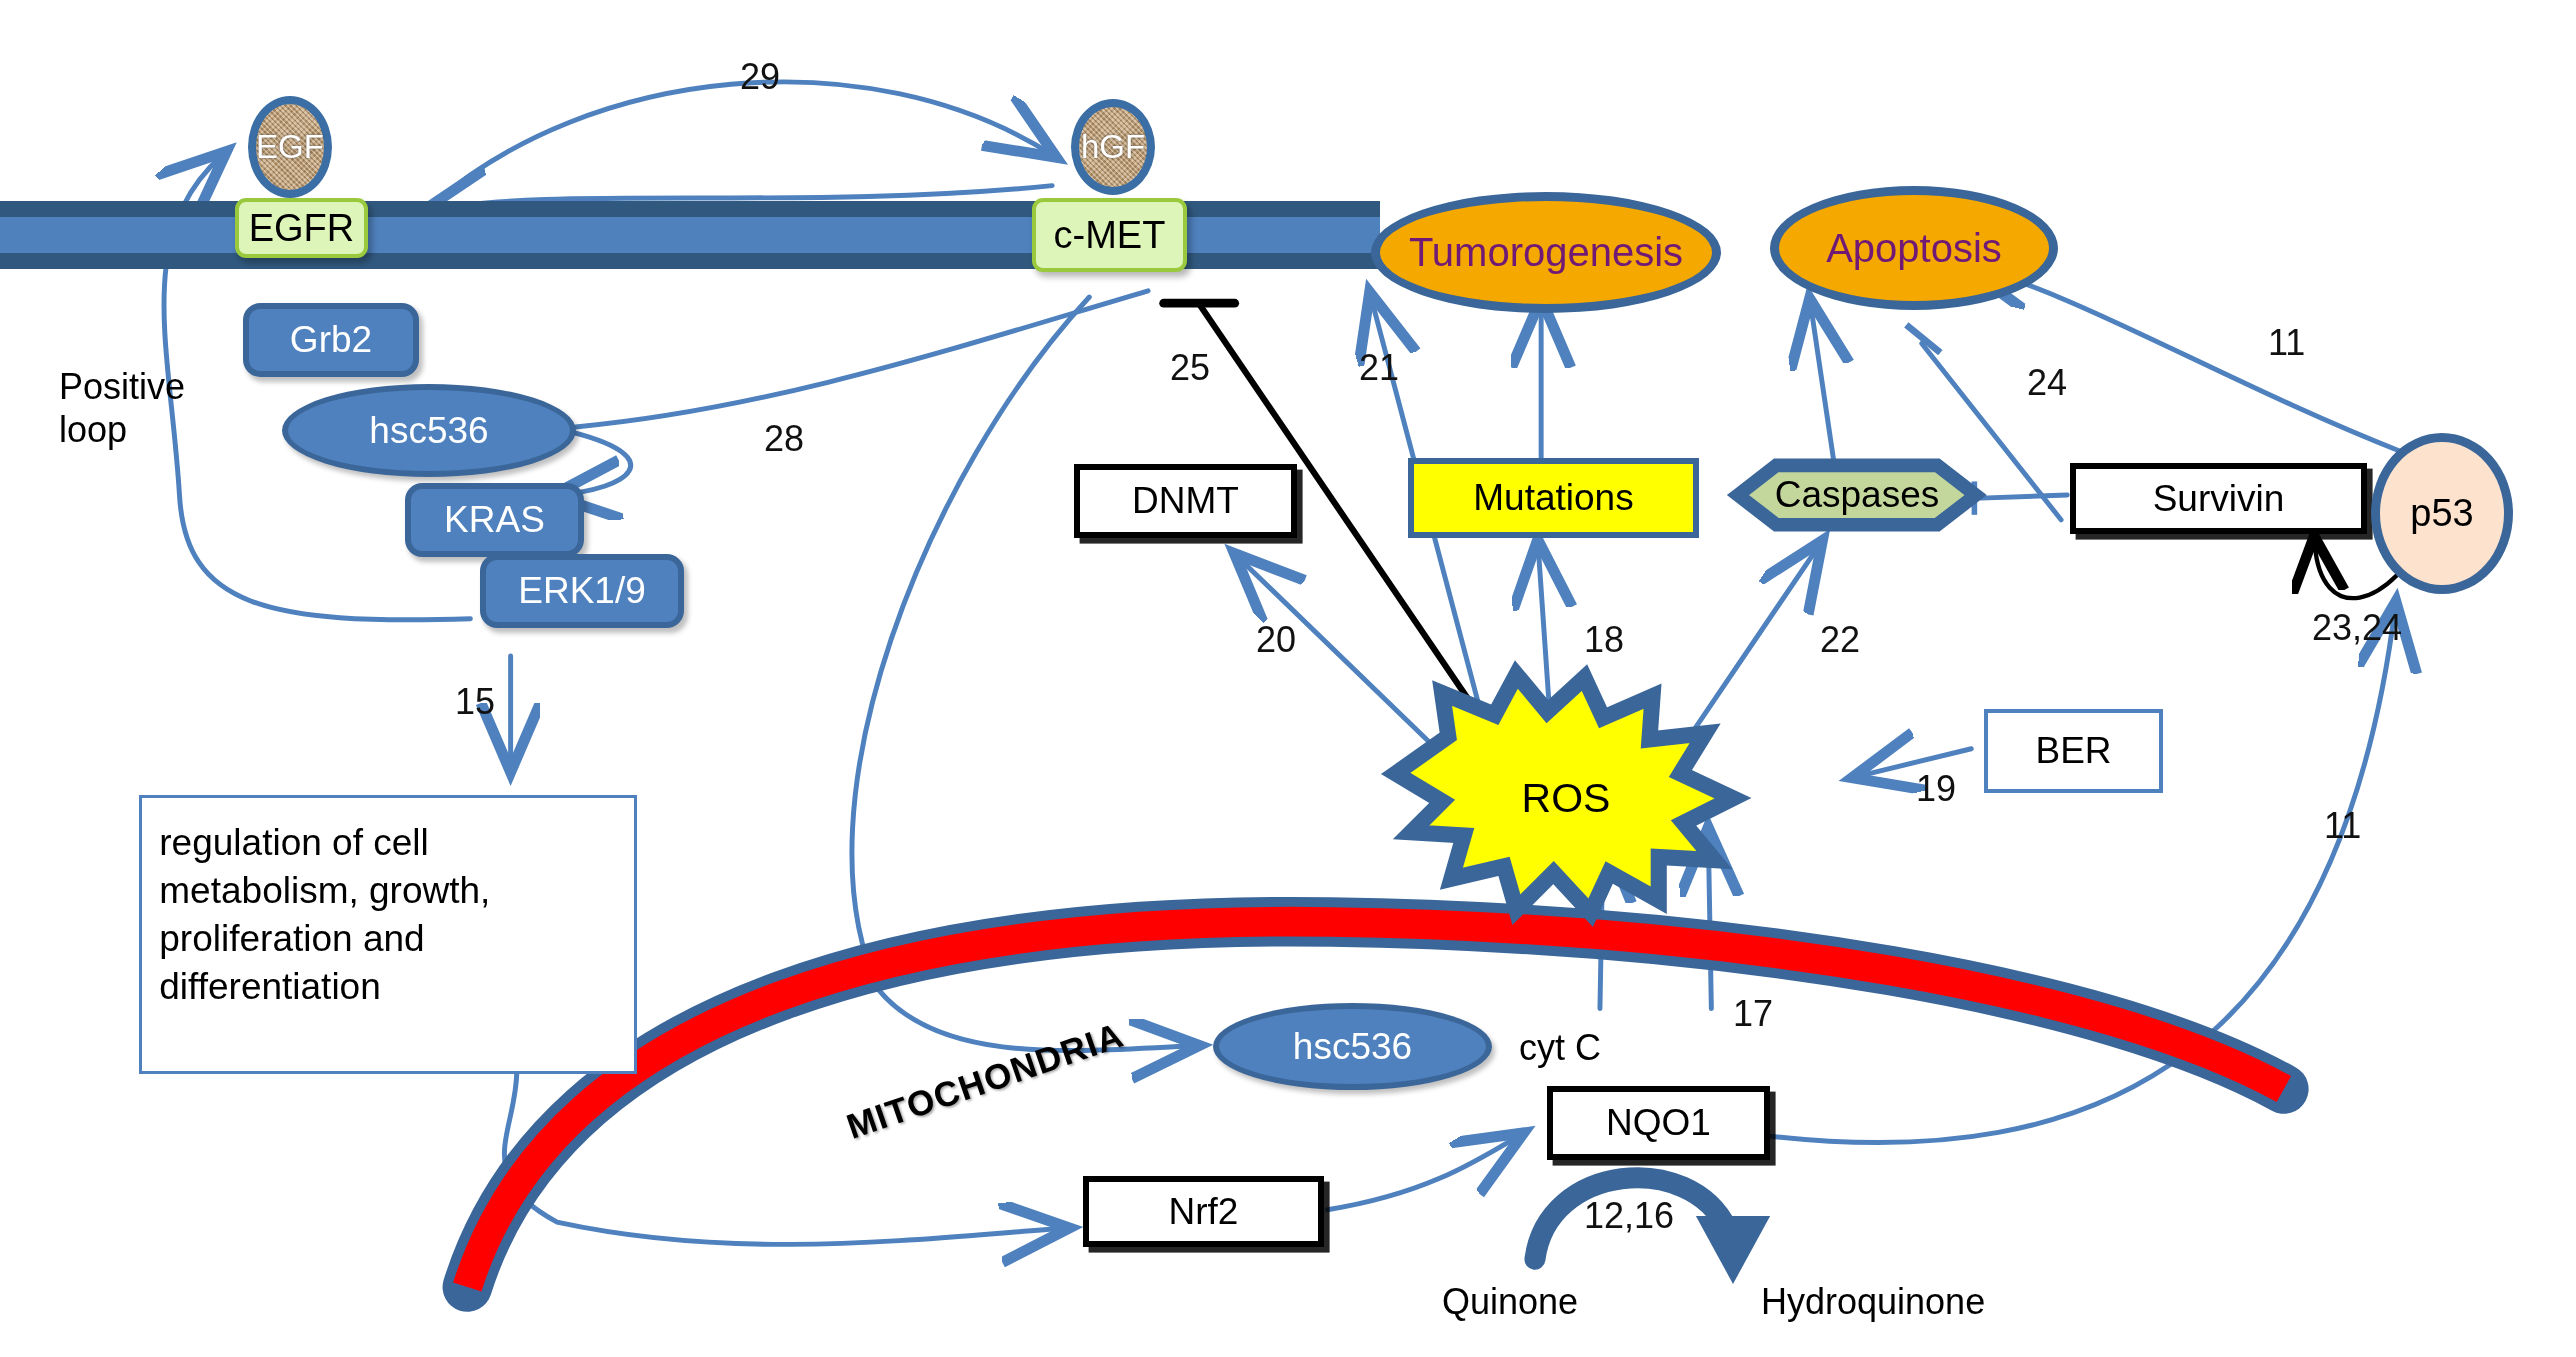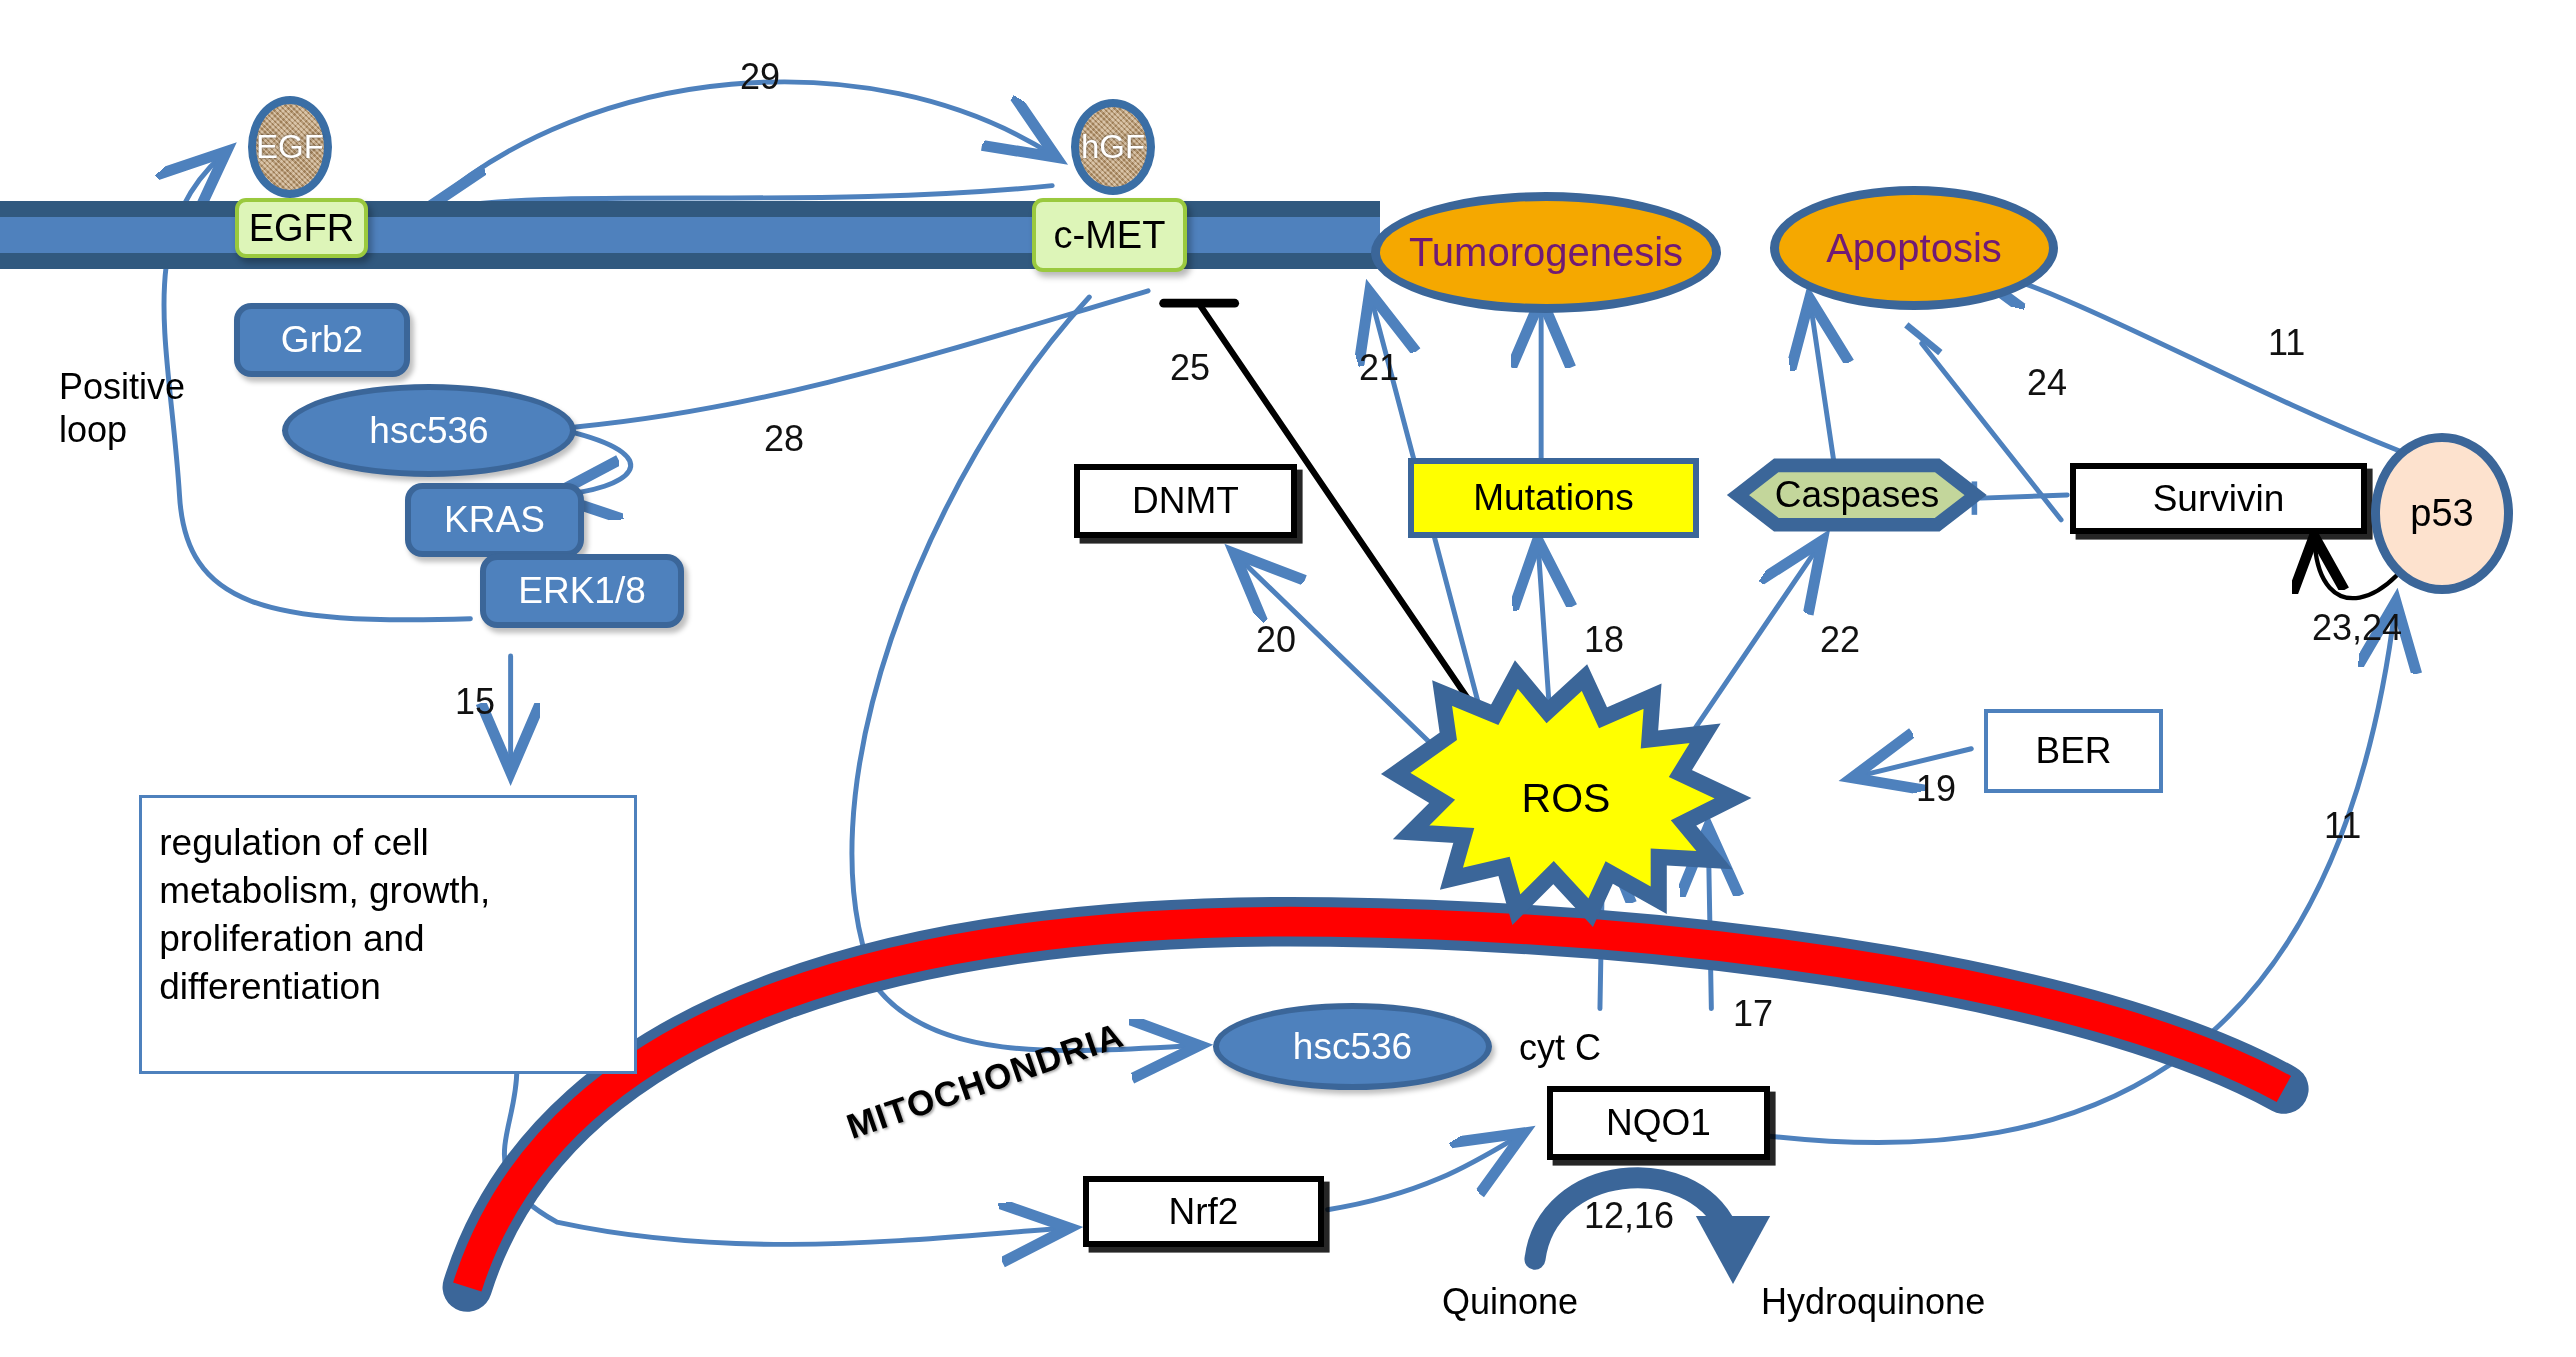--- a/index.html
+++ b/index.html
@@ -168,34 +168,34 @@
       <span>EGFR</span>
     </div>
 
     <div class="node ligand" style="left:1071px;top:99px;width:84px;height:96px;">
       <span>hGF</span>
     </div>
     <div class="node receptor" style="left:1032px;top:198px;width:155px;height:74px;">
       <span>c-MET</span>
     </div>
 
-    <div class="node pill" style="left:234px;top:303px;width:176px;height:74px;">
+    <div class="node pill" style="left:243px;top:303px;width:176px;height:74px;">
       <span>Grb2</span>
     </div>
 
     <div class="node pill oval" style="left:282px;top:384px;width:294px;height:93px;">
       <span>hsc536</span>
     </div>
 
     <div class="node pill" style="left:405px;top:483px;width:179px;height:74px;">
       <span>KRAS</span>
     </div>
 
     <div class="node pill" style="left:480px;top:554px;width:204px;height:74px;">
-      <span>ERK1/8</span>
+      <span>ERK1/9</span>
     </div>
 
     <div class="node textbox" style="left:139px;top:795px;width:498px;height:279px;">
       <span>regulation of cell metabolism, growth, proliferation and differentiation</span>
     </div>
 
     <div class="node outcome" style="left:1371px;top:192px;width:350px;height:121px;">
       <span>Tumorogenesis</span>
     </div>
 

